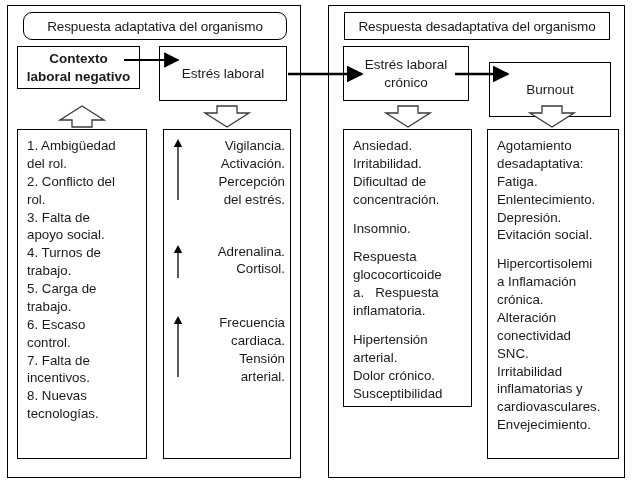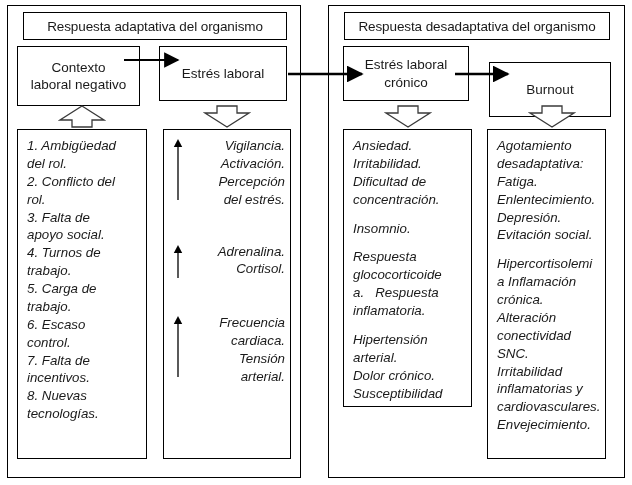--- a/index.html
+++ b/index.html
@@ -38,59 +38,59 @@
     border: 1.2px solid #000;
     box-sizing: border-box;
     display: flex;
     align-items: center;
     justify-content: center;
     font-size: 13.5px;
     letter-spacing: -0.1px;
     background: #fff;
     text-align: center;
   }
-  #title-adaptive    { left: 23px;  top: 12px; width: 264px; height: 28px; }
+  #title-adaptive    { left: 23px;  top: 12px; width: 264px; height: 28px; border-radius: 9px; }
   #title-maladaptive { left: 344px; top: 12px; width: 266px; height: 28px; }
 
   
   .stage-box {
     position: absolute;
     border: 1.2px solid #000;
     box-sizing: border-box;
     display: flex;
     align-items: center;
     justify-content: center;
     text-align: center;
     font-size: 13.5px;
     line-height: 1.28;
     background: #fff;
     padding: 0 4px;
   }
-  #stage-contexto { left: 17px;  top: 46px; width: 123px; height: 60px; }
+  #stage-contexto { left: 17px;  top: 46px; width: 123px; height: 43px; font-weight: bold; }
   #stage-estres   { left: 159px; top: 46px; width: 128px; height: 55px; }
   #stage-cronico  { left: 343px; top: 46px; width: 126px; height: 55px; }
   #stage-burnout  { left: 489px; top: 62px; width: 122px; height: 55px; }
 
   
   .detail-box {
     position: absolute;
     border: 1.2px solid #000;
     box-sizing: border-box;
     background: #fff;
     font-size: 13.3px;
     line-height: 1.345;
     padding: 7px 5px 6px 9px;
     overflow: hidden;
   }
   #detail-factores { left: 17px;  top: 129px; width: 130px; height: 330px; }
   #detail-signos   { left: 163px; top: 129px; width: 128px; height: 330px; }
   #detail-sintomas { left: 343px; top: 129px; width: 129px; height: 278px; }
-  #detail-burnout  { left: 487px; top: 129px; width: 119px; height: 330px; }
-
-  .line { white-space: pre-wrap; font-style: italic; }
+  #detail-burnout  { left: 487px; top: 129px; width: 132px; height: 330px; }
+
+  .line { white-space: pre-wrap; }
   .gap  { height: 11px; }
 
   
   #detail-signos { padding-left: 6px; text-align: right; }
   .arrow-group {
     position: relative;
     padding-left: 22px;
   }
   .arrow-group .grp-arrow {
     position: absolute;

